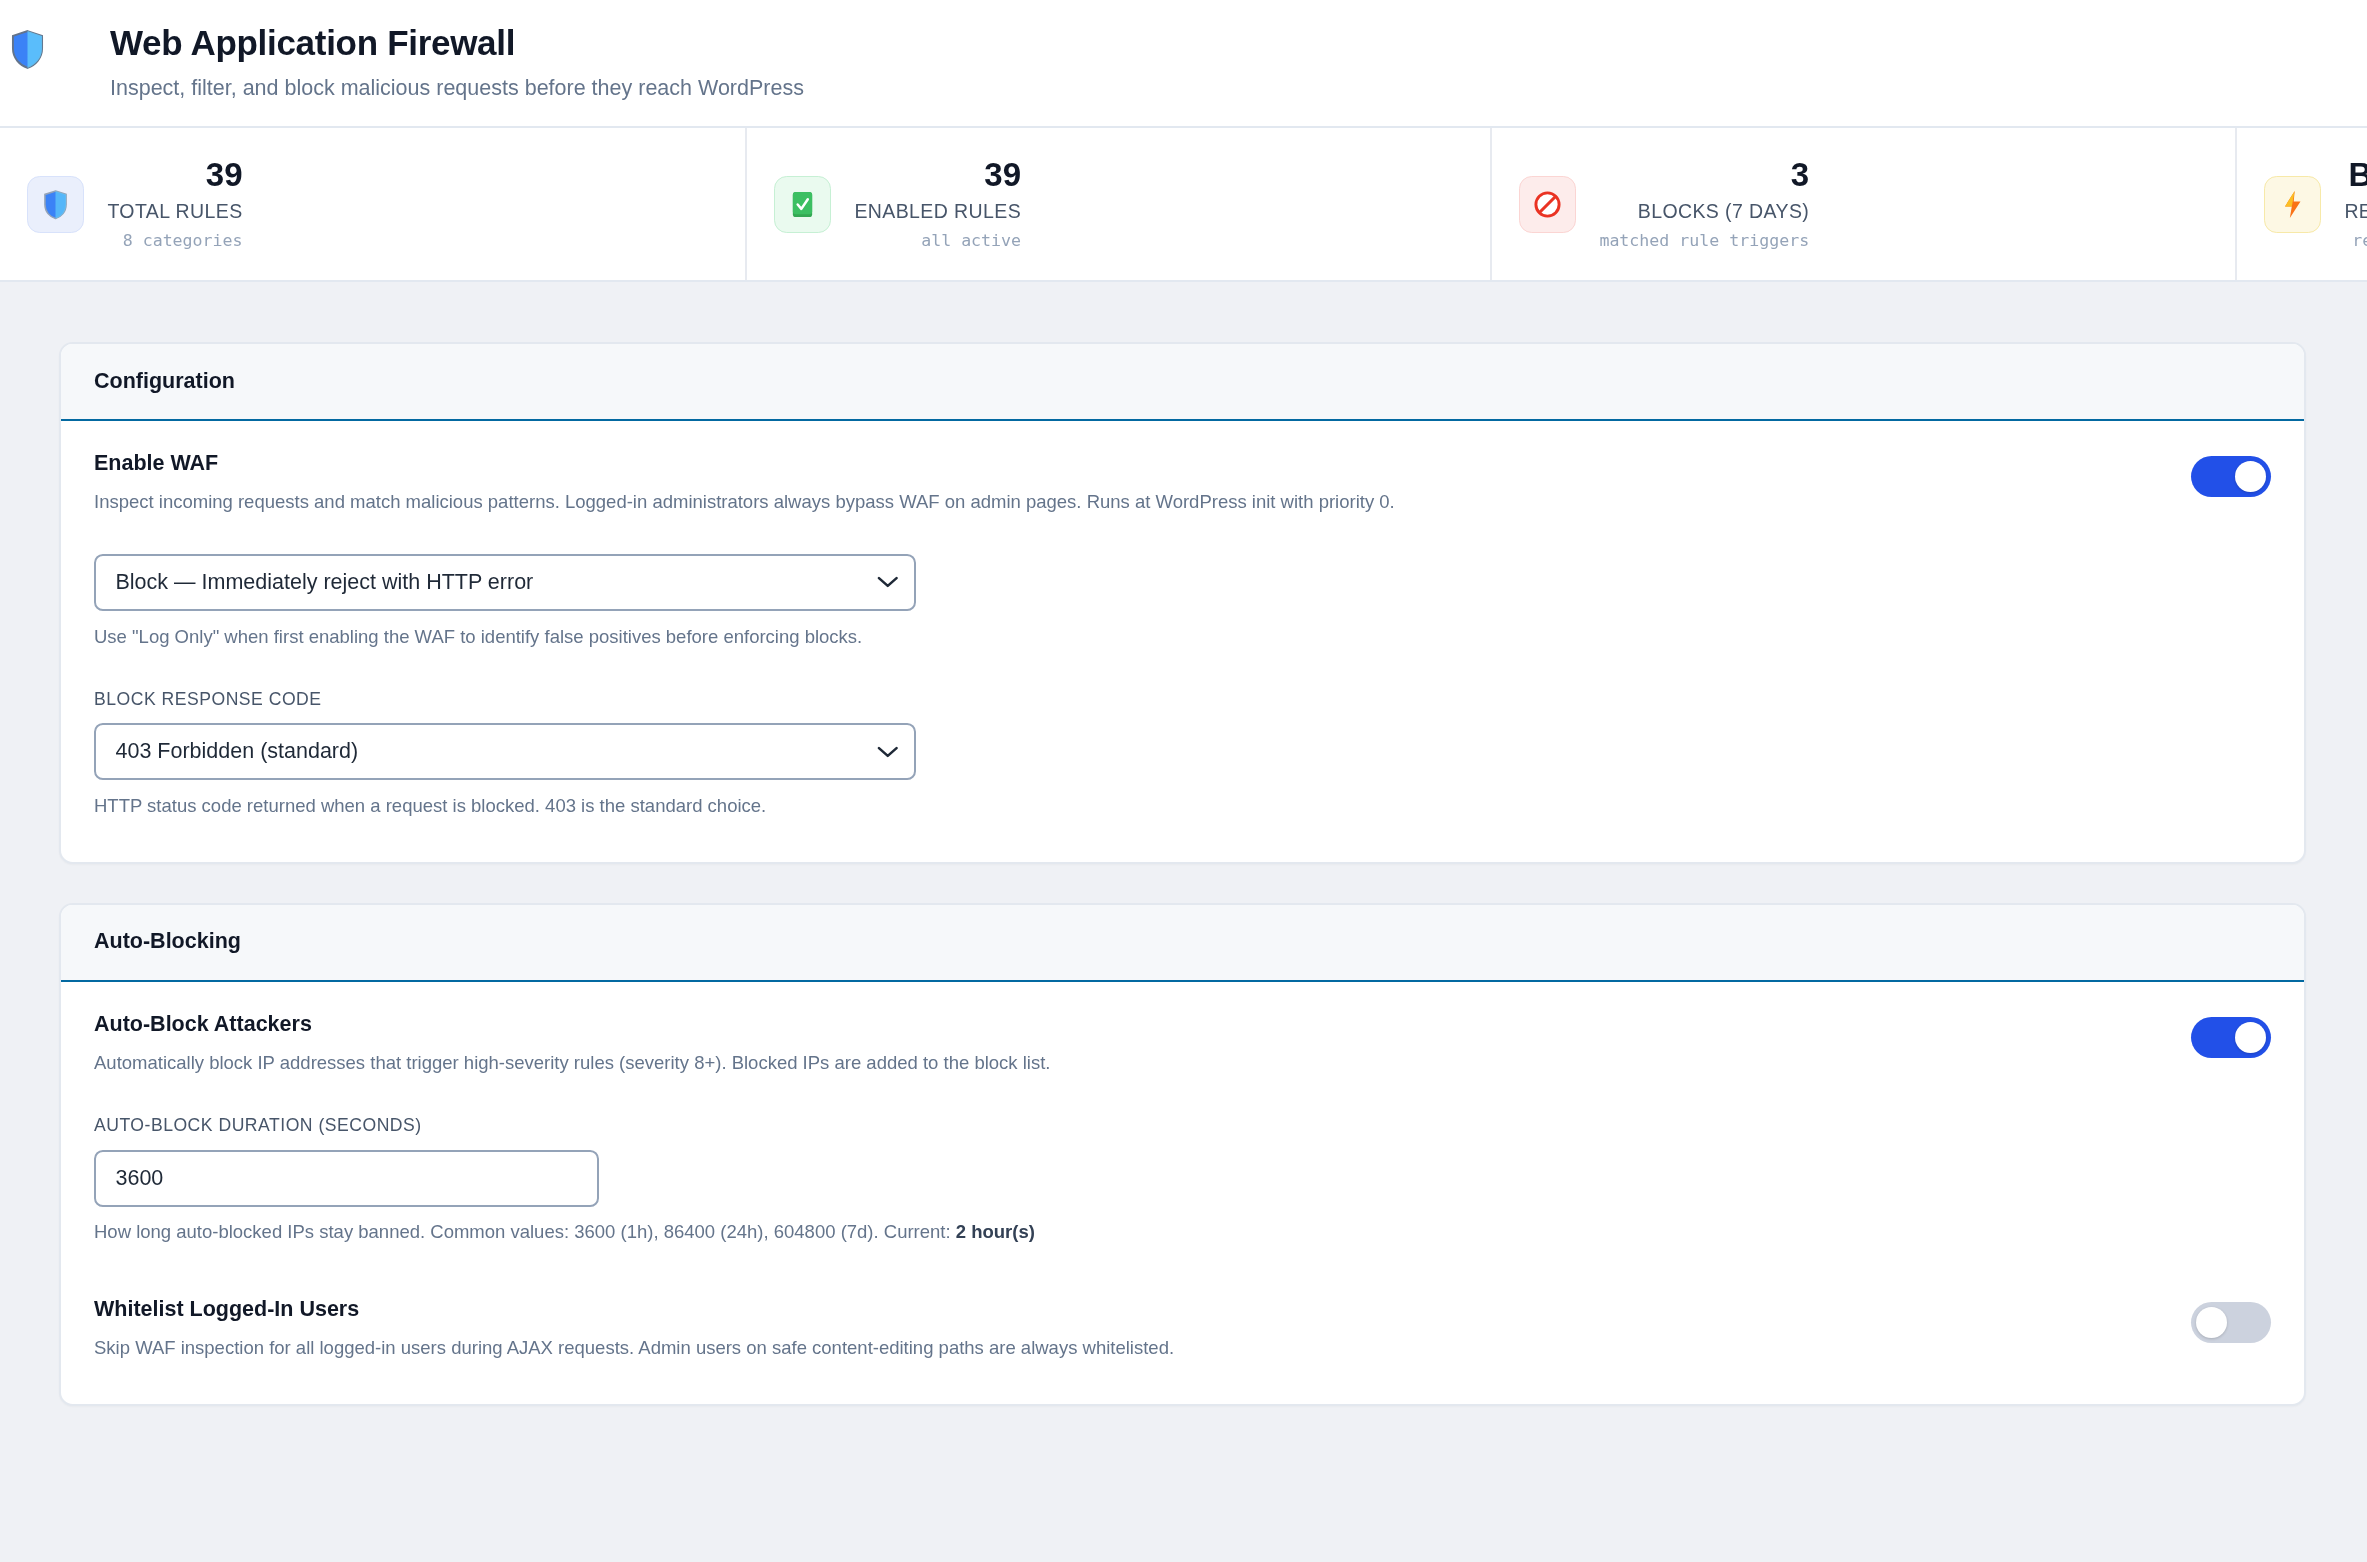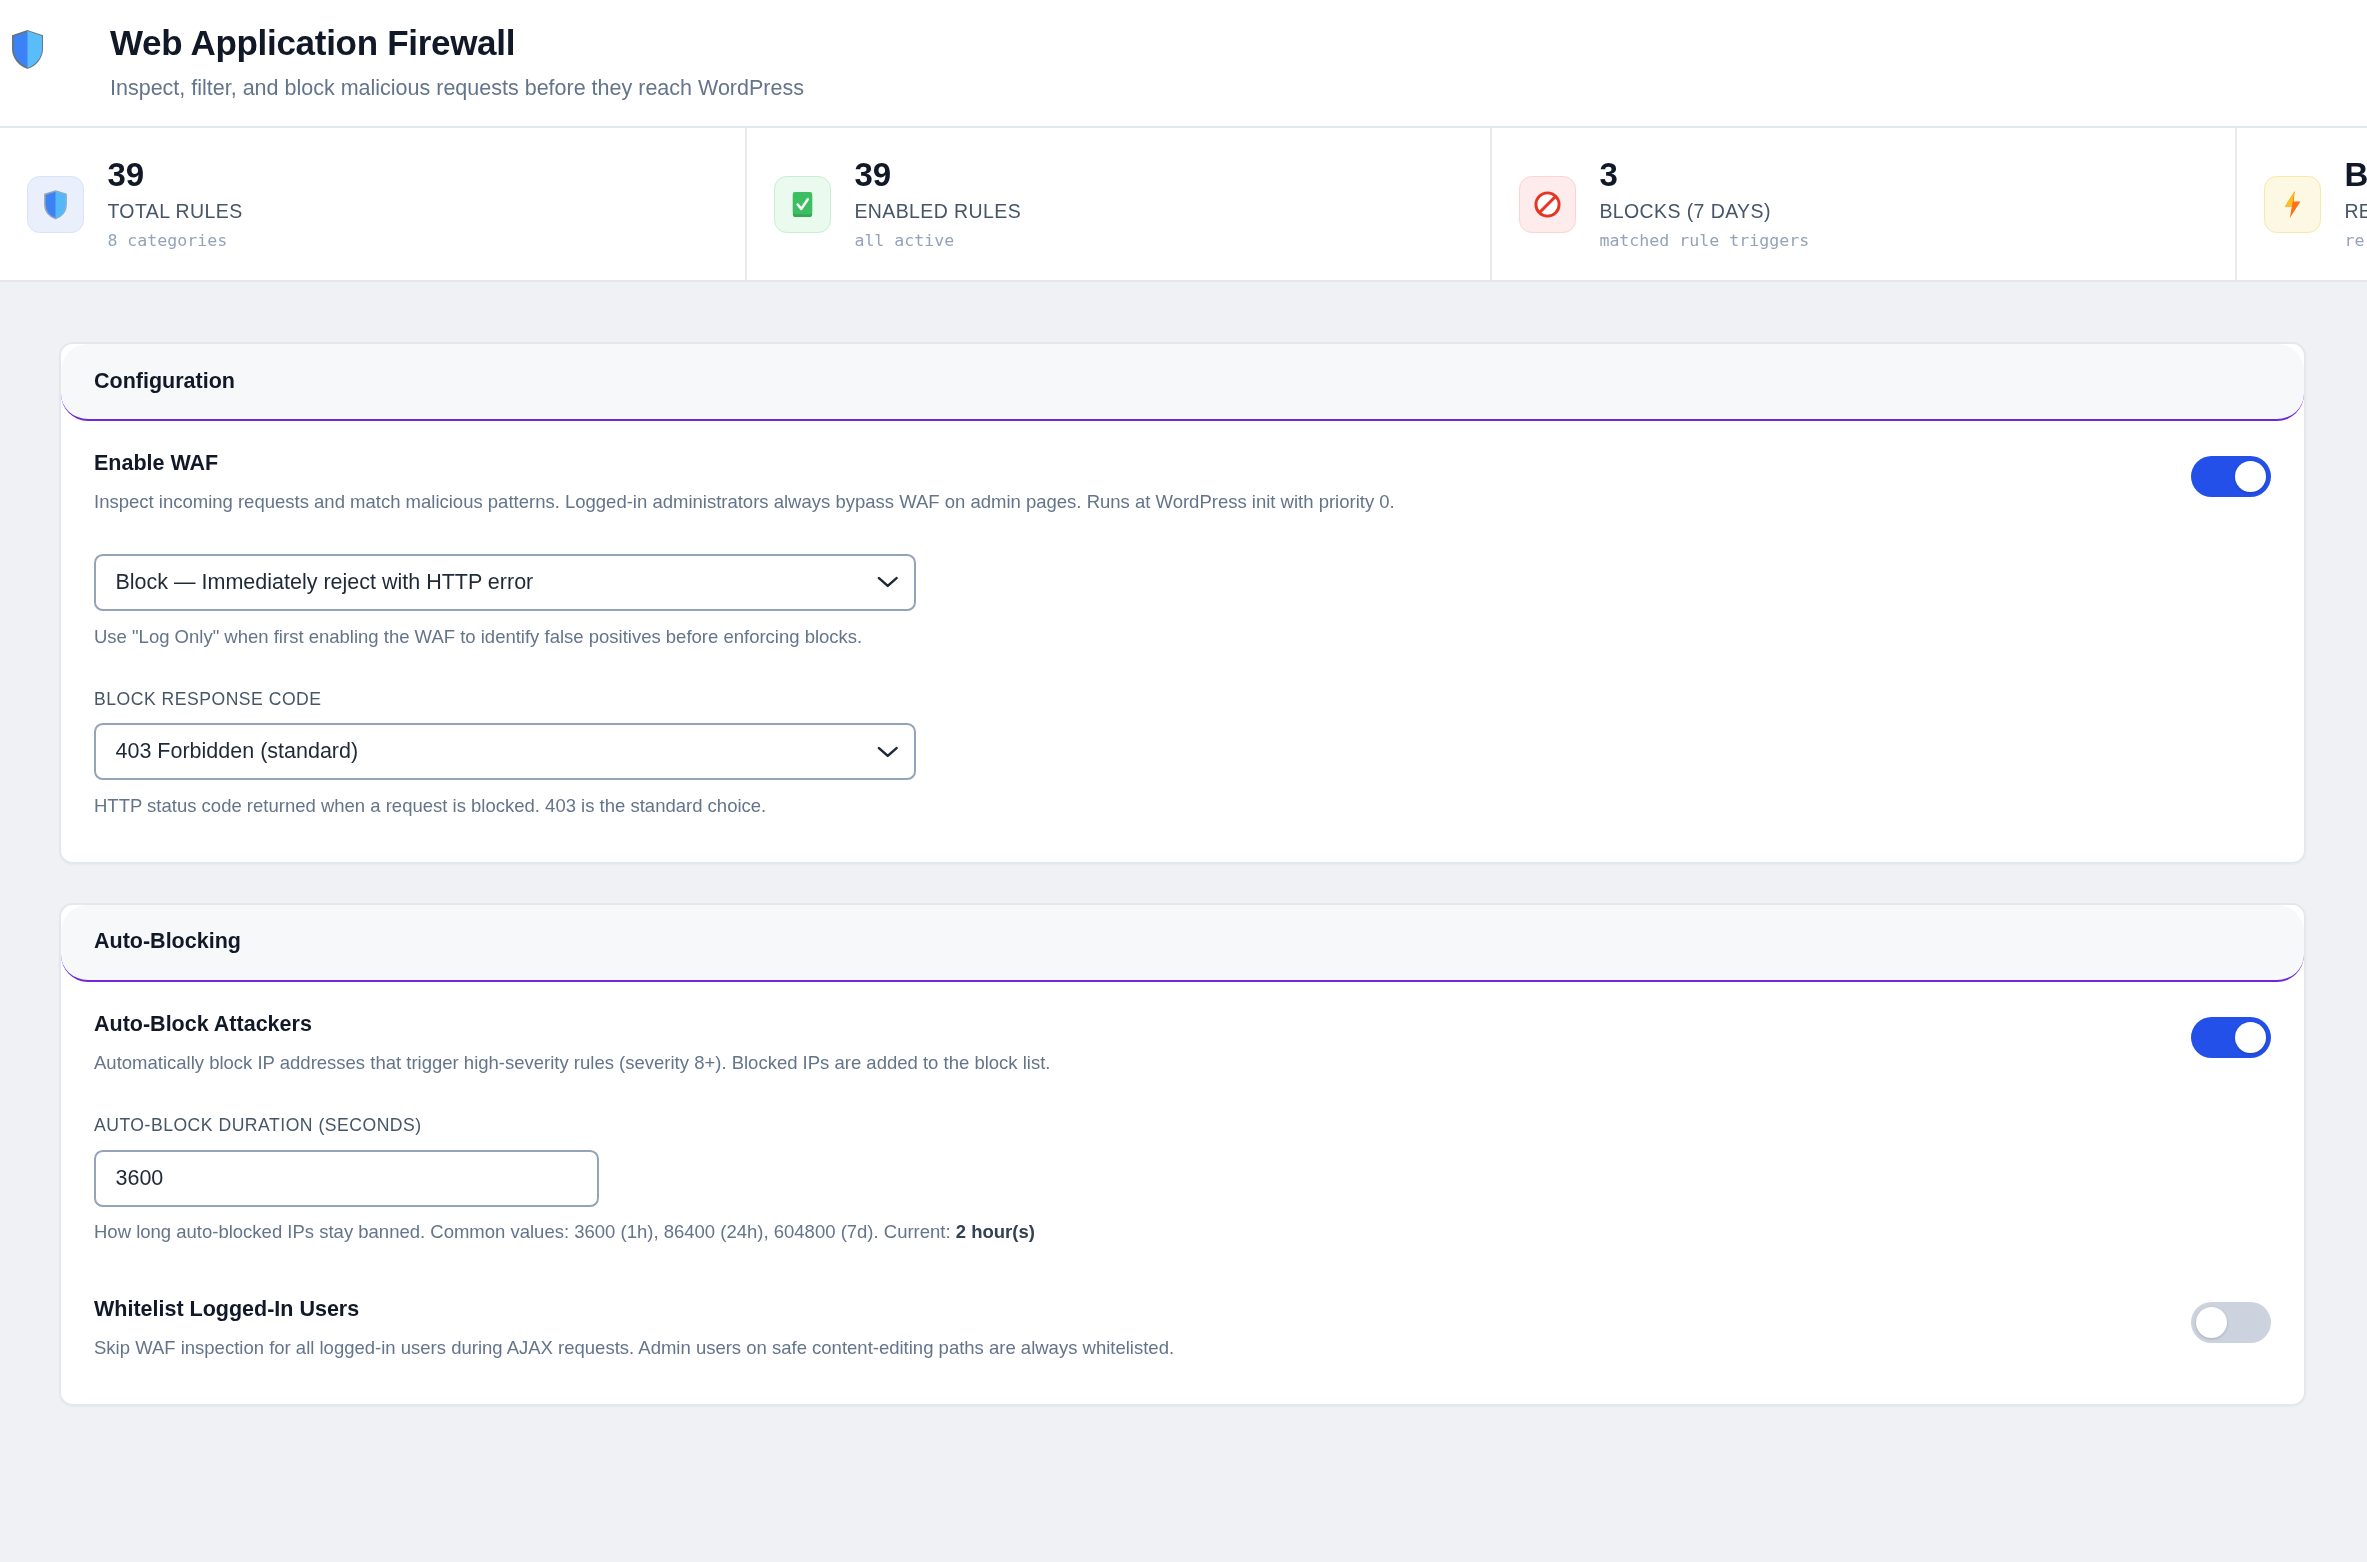--- a/index.html
+++ b/index.html
@@ -58,20 +58,21 @@
     overflow: hidden;
   }
   .stat-card {
     display: flex;
     align-items: center;
     gap: 23.4px;
     padding: 0 16px 0 27px;
     flex: 0 0 745px;
     border-left: 2px solid #e7eaf0;
     position: relative;
+    text-align: right;
   }
   .stat-card:first-child { border-left: none; }
 
   .stat-icon-box {
     width: 57px;
     height: 57px;
     min-width: 57px;
     border-radius: 12.7px;
     display: flex;
     align-items: center;
@@ -116,23 +117,22 @@
   .panel {
     background: #ffffff;
     border: 2px solid #e3e8ef;
     border-radius: 13.7px;
     overflow: hidden;
     margin-bottom: 39px;
     box-shadow: 0 1px 2px rgba(15,23,42,0.03);
   }
   .panel-header {
     background: #f6f8fa;
-    border-bottom: 2px solid #6d28d9;
+    border-bottom: 2px solid #0369a1;
     padding: 24.4px 33px 25px 33px;
-    border-radius: 27px;
   }
   .panel-header-title {
     font-size: 21.5px;
     font-weight: bold;
     color: #111827;
     line-height: 1.2;
   }
   .panel-body { padding: 29px 33px 43px 33px; }
 
   

